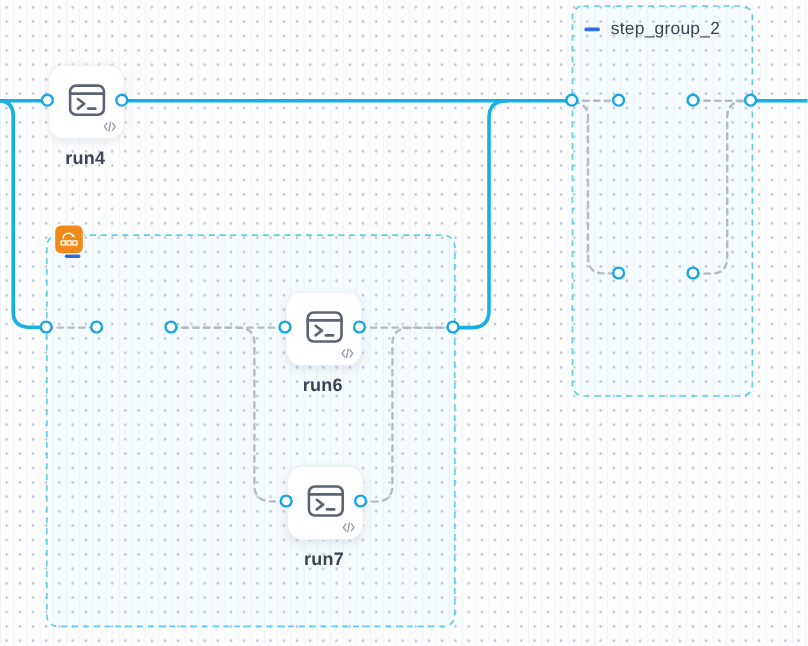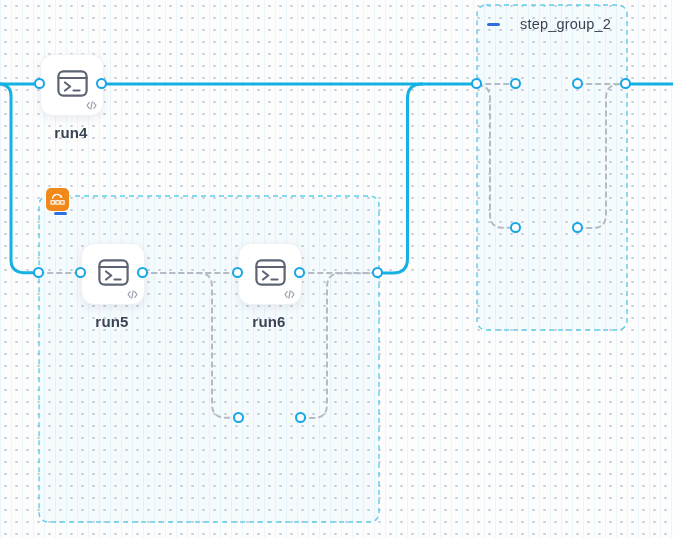--- a/index.html
+++ b/index.html
@@ -17,21 +17,21 @@
     background-size:11px 100%, 11px 12px;
   }
 
   
   svg.edges{position:absolute;left:0;top:0;z-index:1;}
   .groupbox{fill:rgba(140,210,235,0.07);stroke:#5fcde9;stroke-width:1.4;stroke-dasharray:5 4;}
   .edge-solid{fill:none;stroke:#15b1e3;stroke-width:3;stroke-linecap:round;}
   .edge-dashed{fill:none;stroke:#b5bbc5;stroke-width:2;stroke-dasharray:4.5 4.5;stroke-linecap:round;}
 
   
-  .group-header{position:absolute;z-index:2;display:flex;align-items:center;gap:20px;height:16px;}
+  .group-header{position:absolute;z-index:2;display:flex;align-items:center;gap:9px;height:16px;}
   .g1-header{left:54px;top:205px;}
   .g2-header{left:487px;top:16px;}
   .minus-btn{display:inline-block;width:13px;height:3px;border-radius:2px;background:#2e6fdf;cursor:pointer;}
   .group-label{font-size:14.5px;color:#3a4254;font-weight:500;letter-spacing:.2px;}
   .group-badge{
     position:absolute;left:46px;top:188px;width:23px;height:23px;z-index:2;
     background:#f0891a;border-radius:5px;display:flex;align-items:center;justify-content:center;
     box-shadow:0 0 0 1.5px rgba(255,255,255,.65);
   }
 
@@ -126,40 +126,20 @@
         <svg width="11" height="9" viewBox="0 0 11 9" fill="none" stroke="#99a0ac" stroke-width="1.2" stroke-linecap="round" stroke-linejoin="round">
           <path d="M3.2 1.6 L1 4.5 L3.2 7.4"></path>
             <path d="M7.8 1.6 L10 4.5 L7.8 7.4"></path>
             <path d="M6.2 0.9 L4.8 8.1"></path>
         </svg>
       </span>
     </div>
     <div class="nlabel">run4</div>
   </div>
 
-  <div class="node node-run5">
-    <div class="card">
-      <span class="term-wrap">
-        <svg width="31" height="27" viewBox="0 0 31 27" fill="none" stroke="#5c6474" stroke-width="2.2" stroke-linecap="round" stroke-linejoin="round">
-          <rect x="1.4" y="1.4" width="28.2" height="24.2" rx="5"></rect>
-          <path d="M1.4 8 H29.6"></path>
-          <path d="M8 12.5 l5.2 4 -5.2 4"></path>
-          <path d="M16.5 20.5 h6"></path>
-        </svg>
-      </span>
-      <span class="codebadge">
-        <svg width="11" height="9" viewBox="0 0 11 9" fill="none" stroke="#99a0ac" stroke-width="1.2" stroke-linecap="round" stroke-linejoin="round">
-          <path d="M3.2 1.6 L1 4.5 L3.2 7.4"></path>
-            <path d="M7.8 1.6 L10 4.5 L7.8 7.4"></path>
-            <path d="M6.2 0.9 L4.8 8.1"></path>
-        </svg>
-      </span>
-    </div>
-    <div class="nlabel">run5</div>
-  </div>
 
   <div class="node node-run6">
     <div class="card">
       <span class="term-wrap">
         <svg width="31" height="27" viewBox="0 0 31 27" fill="none" stroke="#5c6474" stroke-width="2.2" stroke-linecap="round" stroke-linejoin="round">
           <rect x="1.4" y="1.4" width="28.2" height="24.2" rx="5"></rect>
           <path d="M1.4 8 H29.6"></path>
           <path d="M8 12.5 l5.2 4 -5.2 4"></path>
           <path d="M16.5 20.5 h6"></path>
         </svg>
@@ -168,20 +148,40 @@
         <svg width="11" height="9" viewBox="0 0 11 9" fill="none" stroke="#99a0ac" stroke-width="1.2" stroke-linecap="round" stroke-linejoin="round">
           <path d="M3.2 1.6 L1 4.5 L3.2 7.4"></path>
             <path d="M7.8 1.6 L10 4.5 L7.8 7.4"></path>
             <path d="M6.2 0.9 L4.8 8.1"></path>
         </svg>
       </span>
     </div>
     <div class="nlabel">run6</div>
   </div>
 
+  <div class="node node-run7">
+    <div class="card">
+      <span class="term-wrap">
+        <svg width="31" height="27" viewBox="0 0 31 27" fill="none" stroke="#5c6474" stroke-width="2.2" stroke-linecap="round" stroke-linejoin="round">
+          <rect x="1.4" y="1.4" width="28.2" height="24.2" rx="5"></rect>
+          <path d="M1.4 8 H29.6"></path>
+          <path d="M8 12.5 l5.2 4 -5.2 4"></path>
+          <path d="M16.5 20.5 h6"></path>
+        </svg>
+      </span>
+      <span class="codebadge">
+        <svg width="11" height="9" viewBox="0 0 11 9" fill="none" stroke="#99a0ac" stroke-width="1.2" stroke-linecap="round" stroke-linejoin="round">
+          <path d="M3.2 1.6 L1 4.5 L3.2 7.4"></path>
+            <path d="M7.8 1.6 L10 4.5 L7.8 7.4"></path>
+            <path d="M6.2 0.9 L4.8 8.1"></path>
+        </svg>
+      </span>
+    </div>
+    <div class="nlabel">run7</div>
+  </div>
 
 
 
   <span class="handle h-run4-in"></span>
   <span class="handle h-run4-out"></span>
   <span class="handle h-g1-in"></span>
   <span class="handle h-run5-in"></span>
   <span class="handle h-run5-out"></span>
   <span class="handle h-run6-in"></span>
   <span class="handle h-run6-out"></span>

